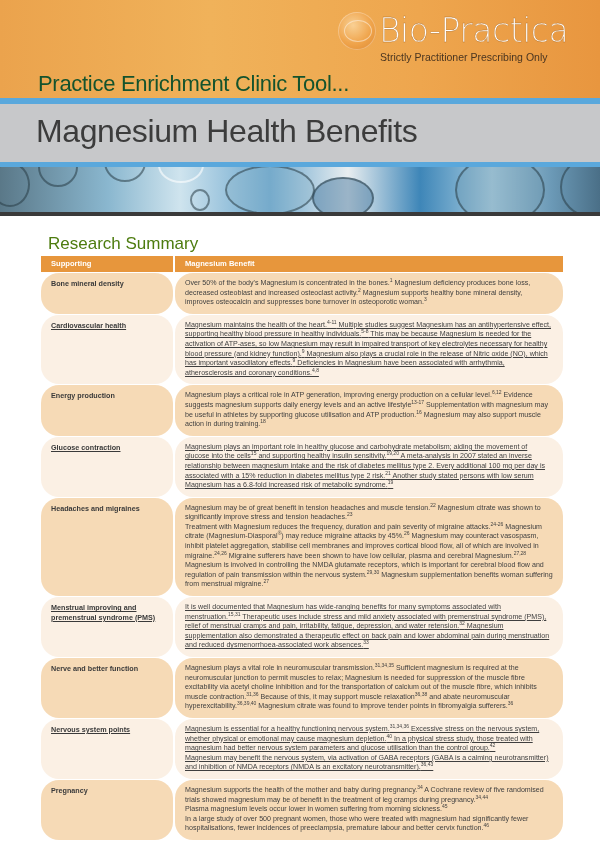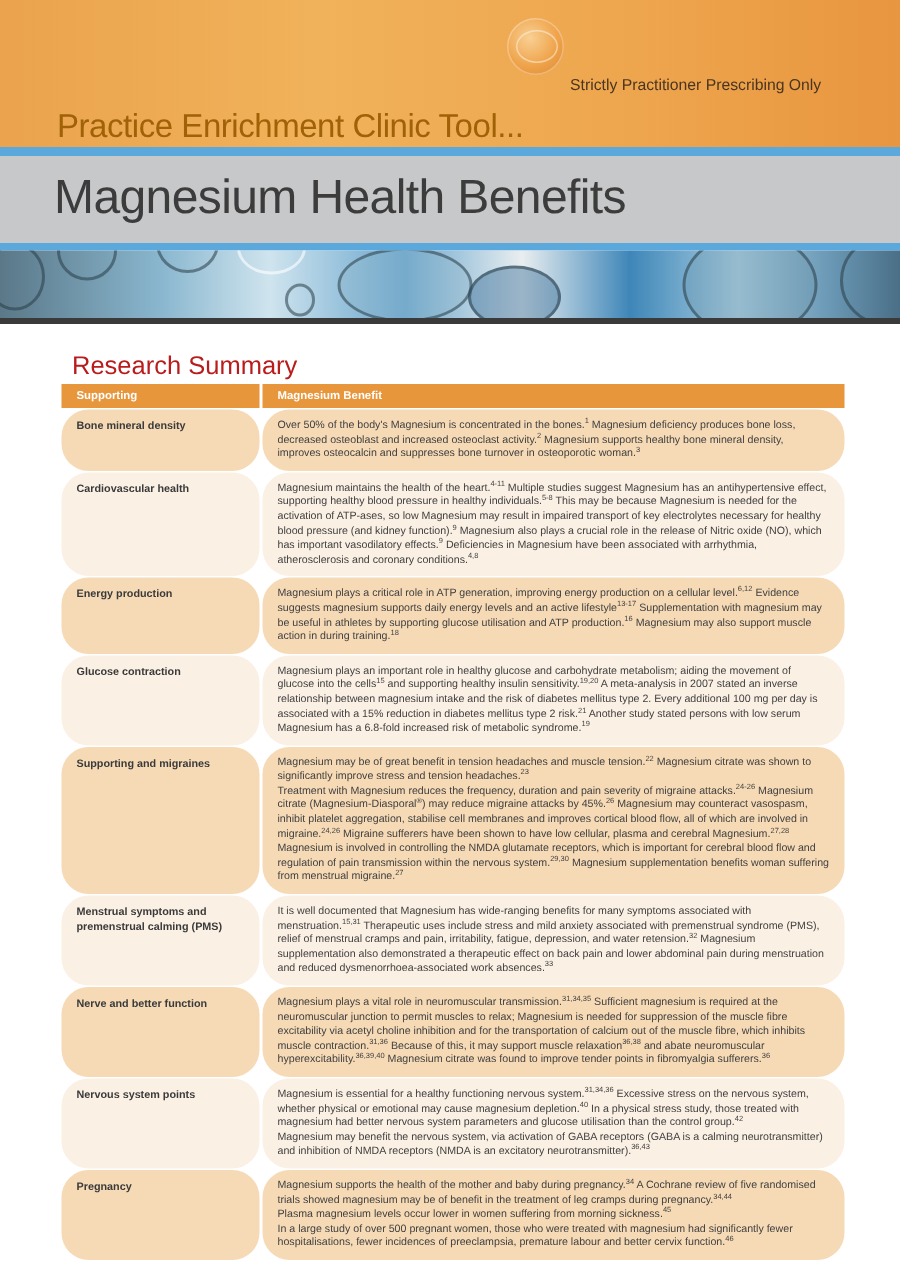--- a/index.html
+++ b/index.html
@@ -28,57 +28,57 @@
     font-family: "DejaVu Sans", sans-serif; font-weight: 200; font-size: 33px;
     color: #ffffff; letter-spacing: -0.5px; line-height: 40px;
     -webkit-text-stroke: 0.3px #b06d25;
   }
   .logo-tagline {
     position: absolute; left: 42px; top: 41px;
     font-size: 10.5px; color: #4a3520; white-space: nowrap;
   }
   .clinic-tool {
     position: absolute; left: 38px; top: 71px;
-    font-size: 22px; color: #a16207; letter-spacing: -0.3px; white-space: nowrap;
+    font-size: 22px; color: #14532d; letter-spacing: -0.3px; white-space: nowrap;
   }
   .blue-line-1 { position: absolute; left: 0; top: 98px; width: 600px; height: 6px; background: #5aa8dc; }
   .grey-band {
     position: absolute; left: 0; top: 104px; width: 600px; height: 58px; background: #c7c8ca;
   }
   .page-title {
     position: absolute; left: 36px; top: 113px;
     font-size: 32px; color: #3c3c3c; letter-spacing: -0.4px; white-space: nowrap;
   }
   .blue-line-2 { position: absolute; left: 0; top: 162px; width: 600px; height: 5px; background: #5aa8dc; }
   .hero {
     position: absolute; left: 0; top: 167px; width: 600px; height: 45px;
     background: linear-gradient(90deg, #5a7888 0%, #8ab7cf 18%, #cfe4ee 30%, #6aa6cd 45%, #e9eef0 58%, #3e86b8 70%, #a9cde0 82%, #6b99b6 92%, #4a6f87 100%);
     overflow: hidden;
   }
   .cell-blob { position: absolute; border-radius: 50%; border: 2px solid rgba(40,60,70,0.55); }
   .hero-bottom { position: absolute; left: 0; top: 212px; width: 600px; height: 4px; background: #3a3a3a; }
 
   .section-title {
     position: absolute; left: 48px; top: 234px;
-    font-size: 17px; color: #b91c1c; white-space: nowrap;
+    font-size: 17px; color: #4d7c0f; white-space: nowrap;
   }
 
   table.summary {
     position: absolute; left: 39px; top: 255px; width: 526px;
     border-collapse: separate; border-spacing: 2px 1px;
     font-size: 7.1px; line-height: 9.6px;
   }
   table.summary th {
     background: #e7963c; color: #ffffff; font-weight: bold; text-align: left;
     font-size: 7.6px; height: 16px; padding: 0 10px; font-family: Liberation Sans, sans-serif;
   }
   table.summary td { vertical-align: top; padding: 6px 10px 6px 10px; color: #3f3f3f; border-radius: 18px; }
   table.summary td.topic { width: 132px; font-weight: bold; font-size: 7.2px; color: #3a3a3a; }
   tr.odd td { background: #f6dab6; }
-  tr.even td { background: #fbf0e4; }
+  tr.even td { background: #fbf0e4; text-decoration: underline; }
   sup { font-size: 5px; line-height: 0; vertical-align: 3px; }
 
   .footer {
     position: absolute; left: 0; top: 820px; width: 600px; height: 38px;
     background: #999a9b; border-top: 2px solid #e7963c; margin-top: 48px;
   }
   .copyright { position: absolute; left: 39px; top: 7px; font-size: 7.6px; color: #3b3b3b; }
   .contact { position: absolute; right: 42px; top: 6px; font-size: 6.7px; color: #2d2d2d; white-space: nowrap; }
   .contact b { font-weight: bold; }
   .contact .sep { display: inline-block; width: 1px; height: 8px; background: #cfcfcf; margin: 0 3px; vertical-align: -1px; }
@@ -91,20 +91,21 @@
     background: radial-gradient(circle at 40% 30%, #ffd8a0 0%, #f0a040 60%, #d27a22 100%);
   }
 </style>
 </head>
 <body>
 
 <div class="top-band"></div>
 
 <div class="logo">
   <div class="logo-orb"></div>
+  <div class="logo-name">Bio-Practica</div>
   <div class="logo-tagline">Strictly Practitioner Prescribing Only</div>
 </div>
 
 <div class="clinic-tool">Practice Enrichment Clinic Tool...</div>
 <div class="blue-line-1"></div>
 <div class="grey-band"></div>
 <h1 class="page-title" style="font-weight:normal;">Magnesium Health Benefits</h1>
 <div class="blue-line-2"></div>
 
 <div class="hero">
@@ -140,25 +141,25 @@
       </tr>
       <tr class="odd">
         <td class="topic">Energy production</td>
         <td><span>Magnesium plays a critical role in ATP generation, improving energy production on a cellular level.</span><sup>6,12</sup><span> Evidence suggests magnesium supports daily energy levels and an active lifestyle</span><sup>13-17</sup><span> Supplementation with magnesium may be useful in athletes by supporting glucose utilisation and ATP production.</span><sup>16</sup><span> Magnesium may also support muscle action in during training.</span><sup>18</sup></td>
       </tr>
       <tr class="even">
         <td class="topic">Glucose contraction</td>
         <td><span>Magnesium plays an important role in healthy glucose and carbohydrate metabolism; aiding the movement of glucose into the cells</span><sup>15</sup><span> and supporting healthy insulin sensitivity.</span><sup>19,20</sup><span> A meta-analysis in 2007 stated an inverse relationship between magnesium intake and the risk of diabetes mellitus type 2.  Every additional 100 mg per day is associated with a 15% reduction in diabetes mellitus type 2 risk.</span><sup>21</sup><span> Another study stated persons with low serum Magnesium has a 6.8-fold increased risk of metabolic syndrome.</span><sup>19</sup></td>
       </tr>
       <tr class="odd">
-        <td class="topic">Supporting and migraines</td>
+        <td class="topic">Headaches and migraines</td>
         <td><span>Magnesium may be of great benefit in tension headaches and muscle tension.</span><sup>22</sup><span> Magnesium citrate was shown to significantly improve stress and tension headaches.</span><sup>23</sup><br><span>Treatment with Magnesium reduces the frequency, duration and pain severity of migraine attacks.</span><sup>24-26</sup><span> Magnesium citrate (Magnesium-Diasporal</span><sup>®</sup><span>) may reduce migraine attacks by 45%.</span><sup>26</sup><span> Magnesium may counteract vasospasm, inhibit platelet aggregation, stabilise cell membranes and improves cortical blood flow, all of which are involved in migraine.</span><sup>24,26</sup><span> Migraine sufferers have been shown to have low cellular, plasma and cerebral Magnesium.</span><sup>27,28</sup><span> Magnesium is involved in controlling the NMDA glutamate receptors, which is important for cerebral blood flow and regulation of pain transmission within the nervous system.</span><sup>29,30</sup><span> Magnesium supplementation benefits woman suffering from menstrual migraine.</span><sup>27</sup></td>
       </tr>
       <tr class="even">
-        <td class="topic">Menstrual symptoms and premenstrual calming (PMS)</td>
+        <td class="topic">Menstrual improving and premenstrual syndrome (PMS)</td>
         <td><span>It is well documented that Magnesium has wide-ranging benefits for many symptoms associated with menstruation.</span><sup>15,31</sup><span> Therapeutic uses include stress and mild anxiety associated with premenstrual syndrome (PMS), relief of menstrual cramps and pain, irritability, fatigue, depression, and water retension.</span><sup>32</sup><span> Magnesium supplementation also demonstrated a therapeutic effect on back pain and lower abdominal pain during menstruation and reduced dysmenorrhoea-associated work absences.</span><sup>33</sup></td>
       </tr>
       <tr class="odd">
         <td class="topic">Nerve and better function</td>
         <td><span> Magnesium plays a vital role in neuromuscular transmission.</span><sup>31,34,35</sup><span> Sufficient magnesium is required at the neuromuscular junction to permit muscles to relax; Magnesium is needed for suppression of the muscle fibre excitability via acetyl choline inhibition and for the transportation of calcium out of the muscle fibre, which inhibits muscle contraction.</span><sup>31,36</sup><span> Because of this, it may support muscle relaxation</span><sup>36,38</sup><span> and abate neuromuscular hyperexcitability.</span><sup>36,39,40</sup><span> Magnesium citrate was found to improve tender points in fibromyalgia sufferers.</span><sup>36</sup></td>
       </tr>
       <tr class="even">
         <td class="topic">Nervous system points</td>
         <td><span>Magnesium is essential for a healthy functioning nervous system.</span><sup>31,34,36</sup><span> Excessive stress on the nervous system, whether physical or emotional may cause magnesium depletion.</span><sup>40</sup><span> In a physical stress study, those treated with magnesium had better nervous system parameters and glucose utilisation than the control group.</span><sup>42</sup><br><span>Magnesium may benefit the nervous system, via activation of GABA receptors (GABA is a calming neurotransmitter) and inhibition of NMDA receptors (NMDA is an excitatory neurotransmitter).</span><sup>36,43</sup></td>
       </tr>

